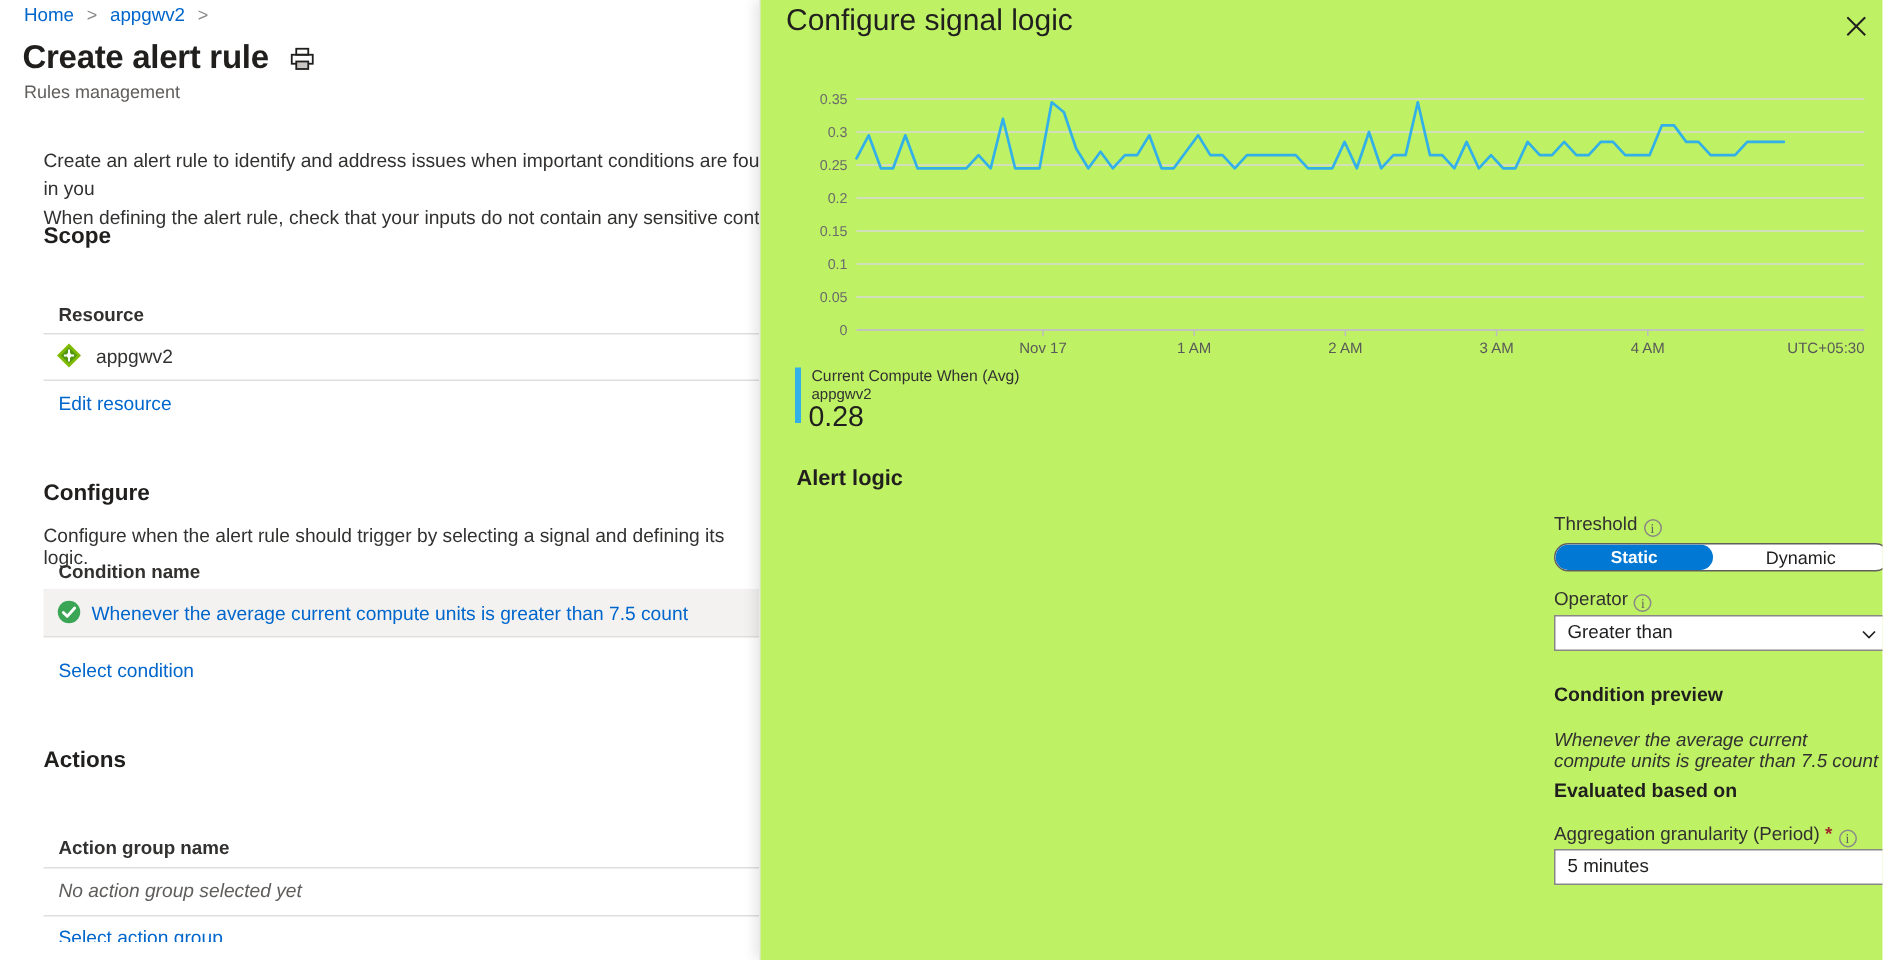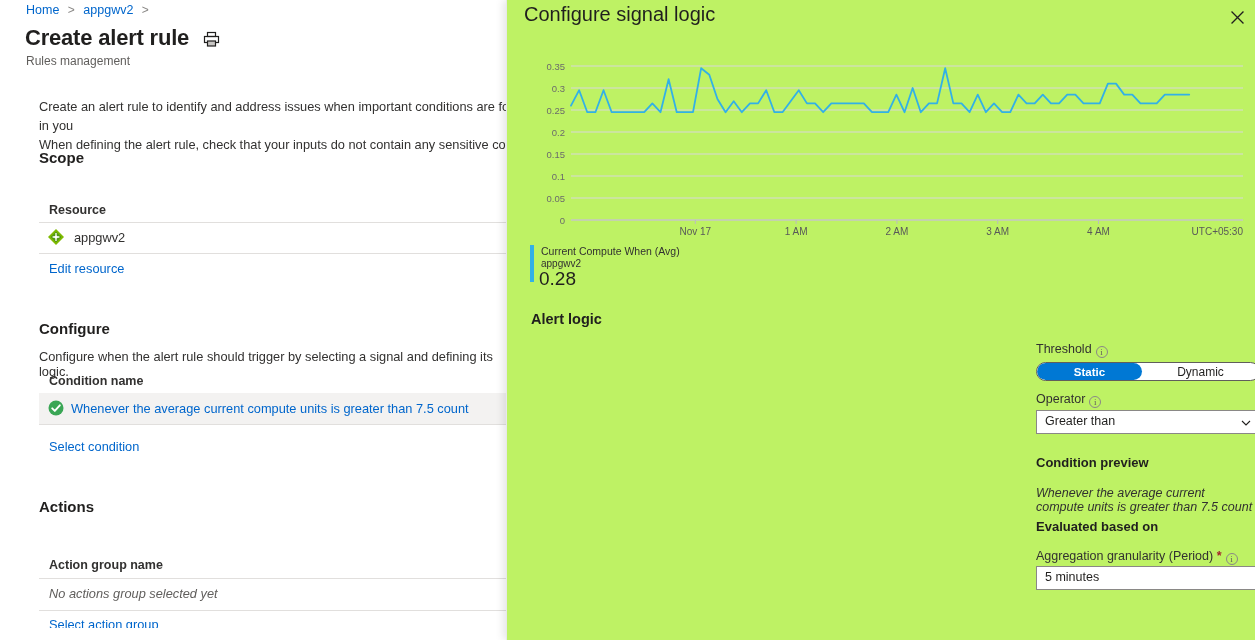--- a/index.html
+++ b/index.html
@@ -8,21 +8,21 @@
     width: 1255px; height: 640px;
     background: #ffffff;
     font-family: "Liberation Sans", sans-serif;
     color: #323130;
     overflow: hidden;
   }
   #root { position: relative; width: 1255px; height: 640px; background:#fff; }
 
   
   #left-pane {
-    position: absolute; left: 14px; top: 0; width: 506px; height: 628px;
+    position: absolute; left: 4px; top: 0; width: 506px; height: 628px;
     background: #fff; overflow: hidden;
   }
   .breadcrumb { position:absolute; left:12px; top:3px; font-size:12.5px; color:#0066cc; white-space:nowrap; }
   .breadcrumb .crumb { color:#0066cc; cursor:pointer; }
   .breadcrumb .sep { color:#8a8886; margin:0 5px; font-size:12px; }
   .page-title { position:absolute; left:11px; top:25px; font-size:22px; font-weight:600; color:#201f1e; letter-spacing:-0.2px;}
   .print-btn { position:absolute; left:188px; top:30px; width:19px; height:19px; cursor:pointer; }
   .page-subtitle { position:absolute; left:12px; top:54px; font-size:12px; color:#605e5c; }
 
   .intro { position:absolute; left:25px; top:97px; font-size:12.8px; color:#323130; line-height:19px; width:500px; }
@@ -196,21 +196,21 @@
       </div>
       <div id="cond-row-text">Whenever the average current compute units is greater than 7.5 count</div>
     </div>
     <div class="hrule" id="cond-rule-bot"></div>
     <div class="link" id="select-condition">Select condition</div>
 
     <div class="sec-head" id="actions-head">Actions</div>
     <div class="field-label" id="actiongrp-label">Action group name</div>
     <div class="hrule" id="act-rule-top"></div>
     <div id="act-row">
-      <div id="act-row-text" class="italic-muted">No actions group selected yet</div>
+      <div id="act-row-text" class="italic-muted">No action group selected yet</div>
     </div>
     <div class="hrule" id="act-rule-bot"></div>
     <div class="link" id="select-actiongroup">Select action group</div>
   </div>
 
   <div id="blade">
 
     <div id="blade-title">Configure signal logic</div>
 
     <div id="blade-close">

